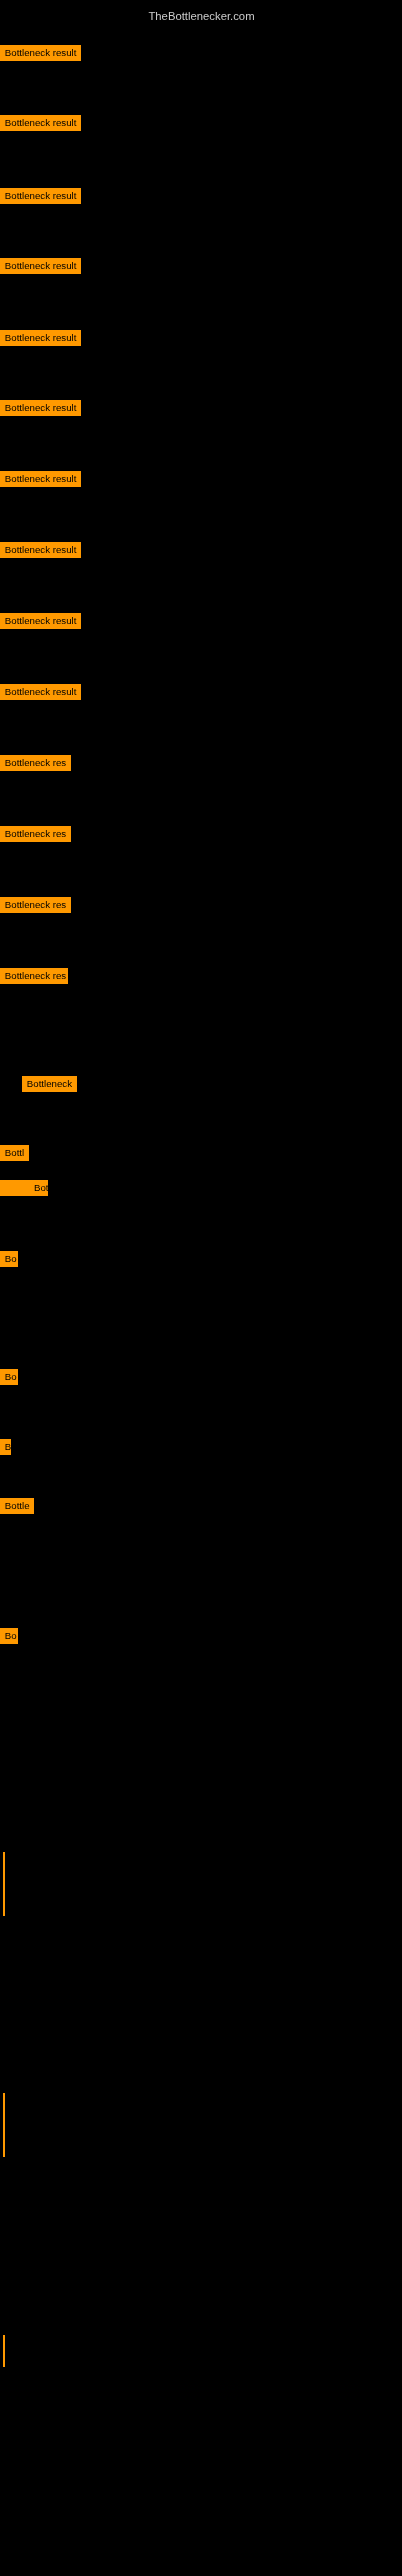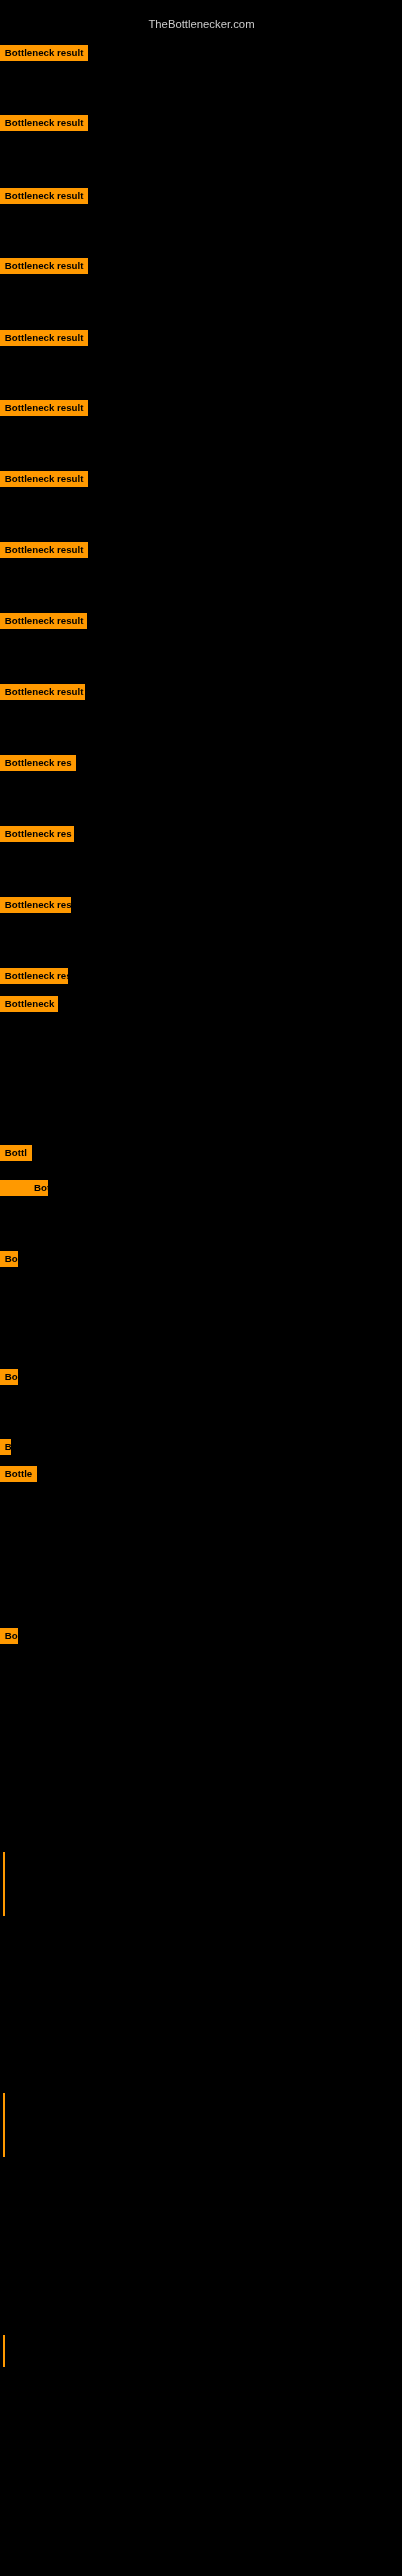--- a/index.html
+++ b/index.html
@@ -13,29 +13,29 @@
       min-height: 2576px;
       font-family: Arial, sans-serif;
       position: relative;
     }
     .site-title {
       text-align: center;
       color: #ccc;
       font-size: 11.3px;
       padding: 6.4px 0;
       position: absolute;
-      top: 12px;
+      top: 4px;
       left: 0;
       right: 0;
     }
     .bottleneck-badge {
       background-color: #f90;
       color: #000;
       font-size: 9.7px;
-      font-weight: bold;
+      font-weight: normal;
       padding: 2.4px 4.8px;
       display: inline-block;
       white-space: nowrap;
       overflow: hidden;
       position: absolute;
       left: 0;
     }
     .vertical-line {
       position: absolute;
       left: 3.2px;
@@ -56,27 +56,27 @@
     <span class="bottleneck-badge" style="top: 330px; max-width: 97px;">Bottleneck result</span>
     <span class="bottleneck-badge" style="top: 400px; max-width: 91px;">Bottleneck result</span>
     <span class="bottleneck-badge" style="top: 471px; max-width: 89px;">Bottleneck result</span>
     <span class="bottleneck-badge" style="top: 542px; max-width: 89px;">Bottleneck result</span>
     <span class="bottleneck-badge" style="top: 613px; max-width: 87px;">Bottleneck result</span>
     <span class="bottleneck-badge" style="top: 684px; max-width: 85px;">Bottleneck result</span>
     <span class="bottleneck-badge" style="top: 755px; max-width: 79px;">Bottleneck res</span>
     <span class="bottleneck-badge" style="top: 826px; max-width: 74px;">Bottleneck res</span>
     <span class="bottleneck-badge" style="top: 897px; max-width: 71px;">Bottleneck res</span>
     <span class="bottleneck-badge" style="top: 968px; max-width: 68px;">Bottleneck res</span>
-    <span class="bottleneck-badge" style="top: 996px; max-width: 58px;">Bottleneck</span>
+    <span class="bottleneck-badge" style="top: 1076px; max-width: 58px; margin-left: 22px;">Bottleneck</span>
     <span class="bottleneck-badge" style="top: 1145px; max-width: 35px;">Bottl</span>
     <span class="bottleneck-badge" style="top: 1180px; max-width: 48px; padding-left: 34px;">Bottlene</span>
     <span class="bottleneck-badge" style="top: 1251px; max-width: 17.7px;">Bo</span>
     <span class="bottleneck-badge" style="top: 1369px; max-width: 17.7px;">Bo</span>
     <span class="bottleneck-badge" style="top: 1439px; max-width: 11.3px;">B</span>
-    <span class="bottleneck-badge" style="top: 1466px; max-width: 39px; text-align: center;">Bottle</span>
+    <span class="bottleneck-badge" style="top: 1498px; max-width: 39px; text-align: center;">Bottle</span>
     <span class="bottleneck-badge" style="top: 1628px; max-width: 17.7px;">Bo</span>
   </div>
 <div id="lines-container">
     <div class="vertical-line" style="top: 1852px; height: 64px;"></div>
     <div class="vertical-line" style="top: 2093px; height: 64px;"></div>
     <div class="vertical-line" style="top: 2335px; height: 32px;"></div>
   </div>
 
 
 </body></html>

